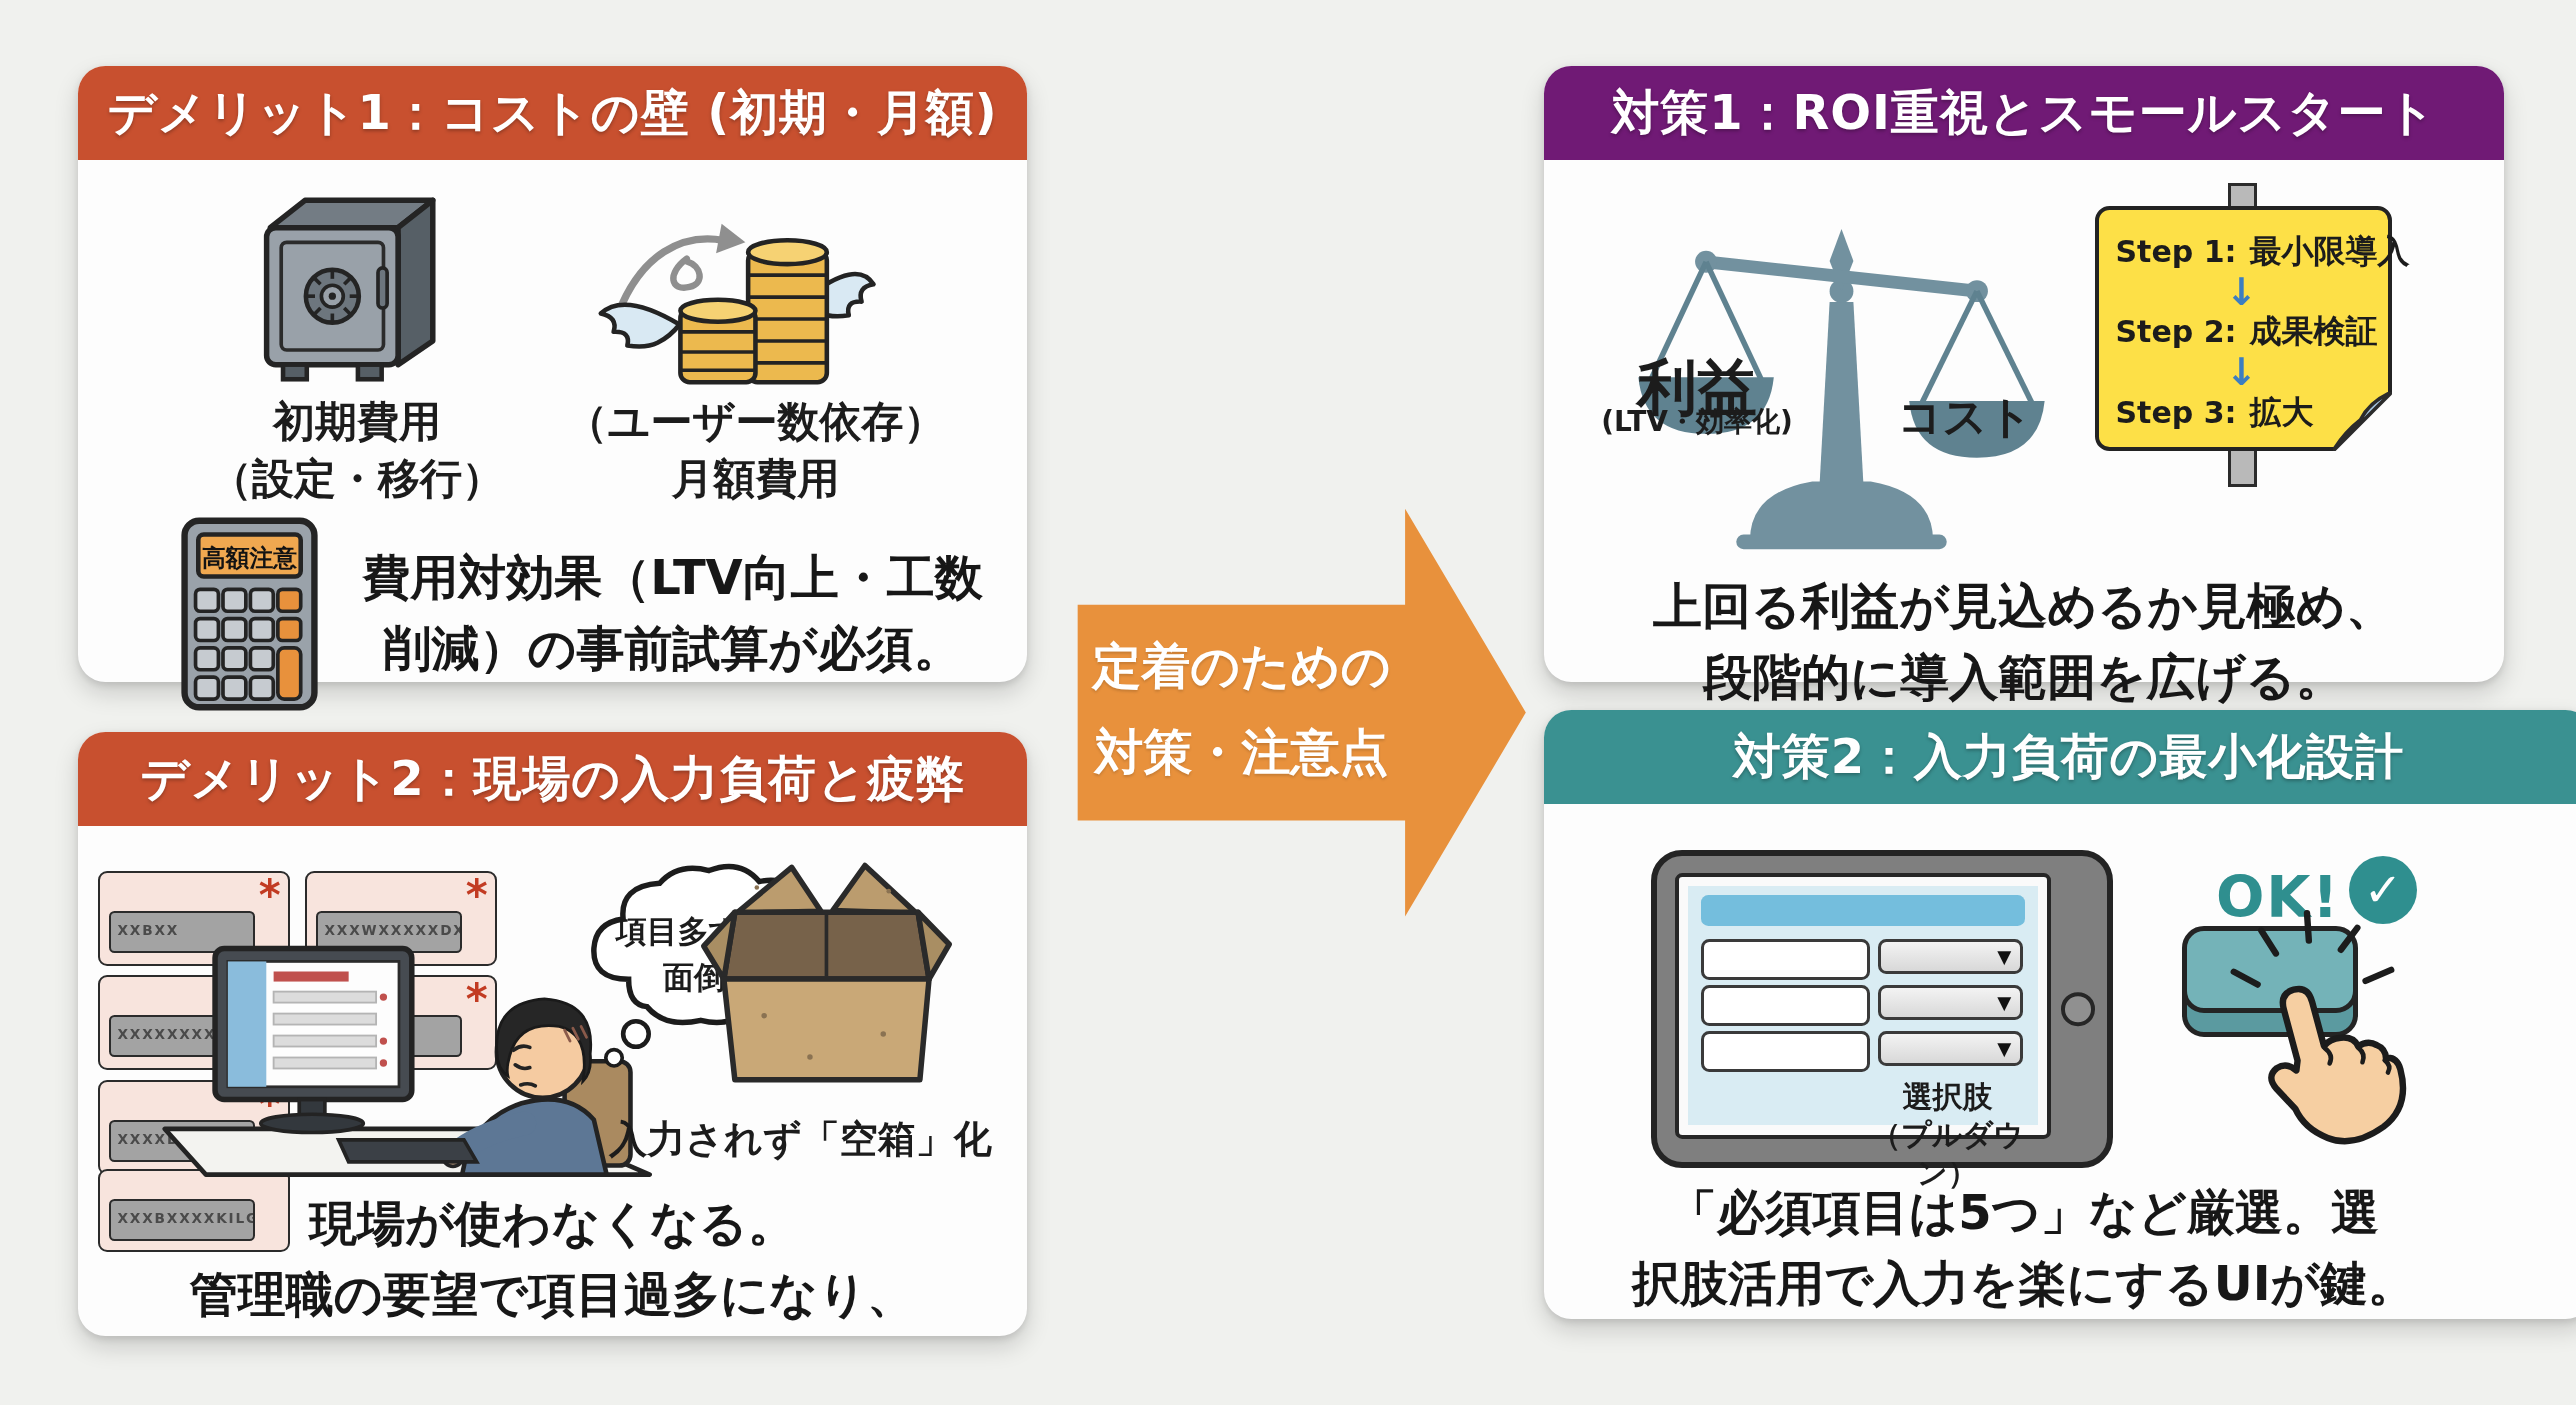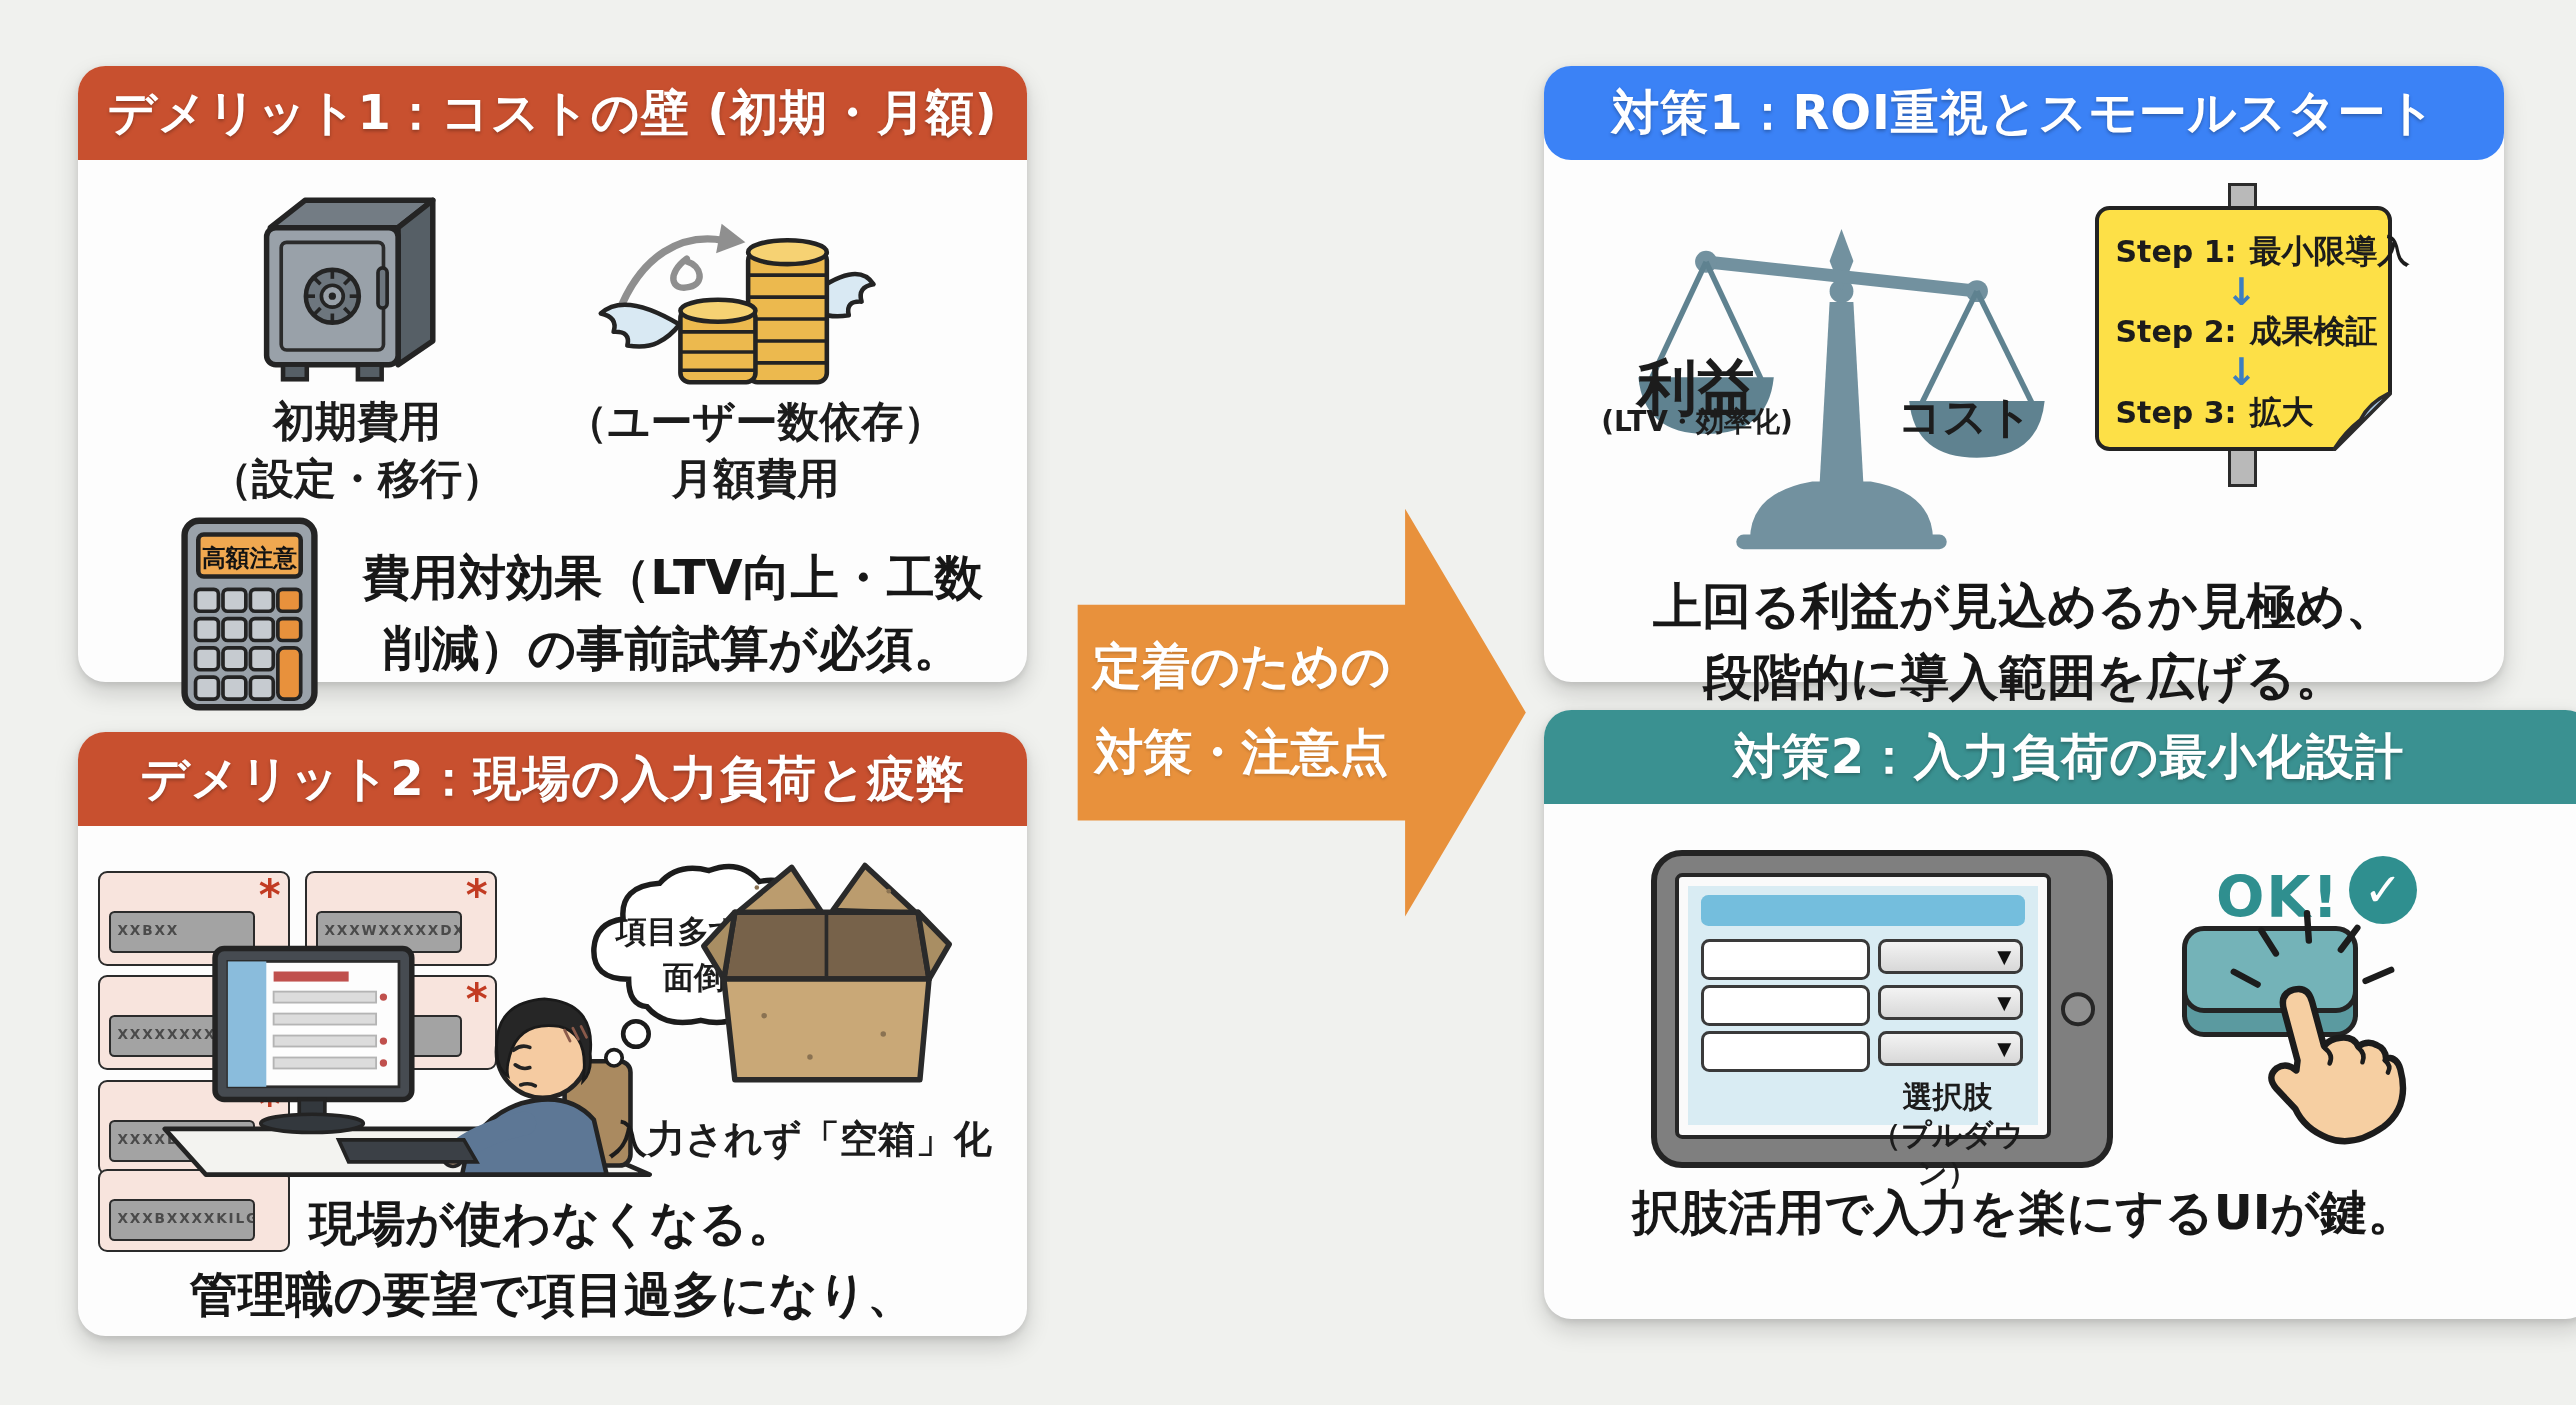--- a/index.html
+++ b/index.html
@@ -4,21 +4,21 @@
 <style>
   html,body{margin:0;padding:0;background:#e4e5e3;}
   .stage{position:relative;width:2576px;height:1405px;background:#f0f1ee;overflow:hidden;
          font-family:"DejaVu Sans","Liberation Sans",sans-serif;color:#1c1c1c;}
   .panel{position:absolute;background:#fdfdfd;border-radius:27.4px;
          box-shadow:0 11px 24px rgba(0,0,0,.16),0 2.7px 7.3px rgba(0,0,0,.10);}
   .panel-header{position:absolute;top:0;left:0;right:0;height:94px;border-radius:27.4px 27.4px 0 0;
          display:flex;align-items:center;justify-content:center;color:#fff;
          font-size:48px;font-weight:800;letter-spacing:0.9px;text-shadow:0 1.8px 3.7px rgba(0,0,0,.28);}
   .hdr-red{background:#c8502f;}
-  .hdr-blue{background:#3b82f6;border-radius:27px;}
+  .hdr-blue{background:#701a75;}
   .hdr-teal{background:#3a9191;}
   .note{position:absolute;text-align:center;font-weight:800;font-size:48px;line-height:71px;color:#171717;}
   .cost-label{position:absolute;text-align:center;font-weight:800;font-size:42px;line-height:57px;}
   
   .form-card{position:absolute;width:188px;height:91px;background:#f8e4dd;border:2.7px solid #2b2b2b;border-radius:9.1px;}
   .fc-ast{position:absolute;top:1.8px;right:7.3px;color:#c23b22;font-size:42px;font-weight:900;line-height:42px;}
   .fc-input{position:absolute;left:9.1px;right:33px;bottom:11px;height:38px;background:#a3a3a3;
             border:2.7px solid #2b2b2b;border-radius:5.5px;overflow:hidden;}
   .fc-ph{display:block;margin:9.1px 0 0 6.4px;font-size:13.7px;font-weight:700;letter-spacing:1.8px;color:#4a4a4a;text-transform:uppercase;}
   .bubble-text{position:absolute;text-align:center;font-weight:800;font-size:31px;line-height:46px;}
@@ -386,18 +386,19 @@
                  Q184,112 184,126
                  Q184,168 150,182
                  Q112,196 88,178
                  Q66,162 62,138
                  L48,112 Q40,96 54,90 Q66,86 74,98 Z" fill="#f6cfa2" stroke="#1c1c1c" stroke-width="7" stroke-linejoin="round"></path>
         <path d="M110,82 Q118,92 111,100 M146,92 Q152,100 146,108 M170,112 Q176,120 170,126" stroke="#1c1c1c" stroke-width="5" fill="none" stroke-linecap="round"></path>
       </g>
     </svg>
 
     <div class="note" style="left:0;top:467px;width:960px;">
+      <div>「必須項目は5つ」など厳選。選</div>
       <div>択肢活用で入力を楽にするUIが鍵。</div>
     </div>
   </div>
 
 </div>
 
 
 </body></html>

